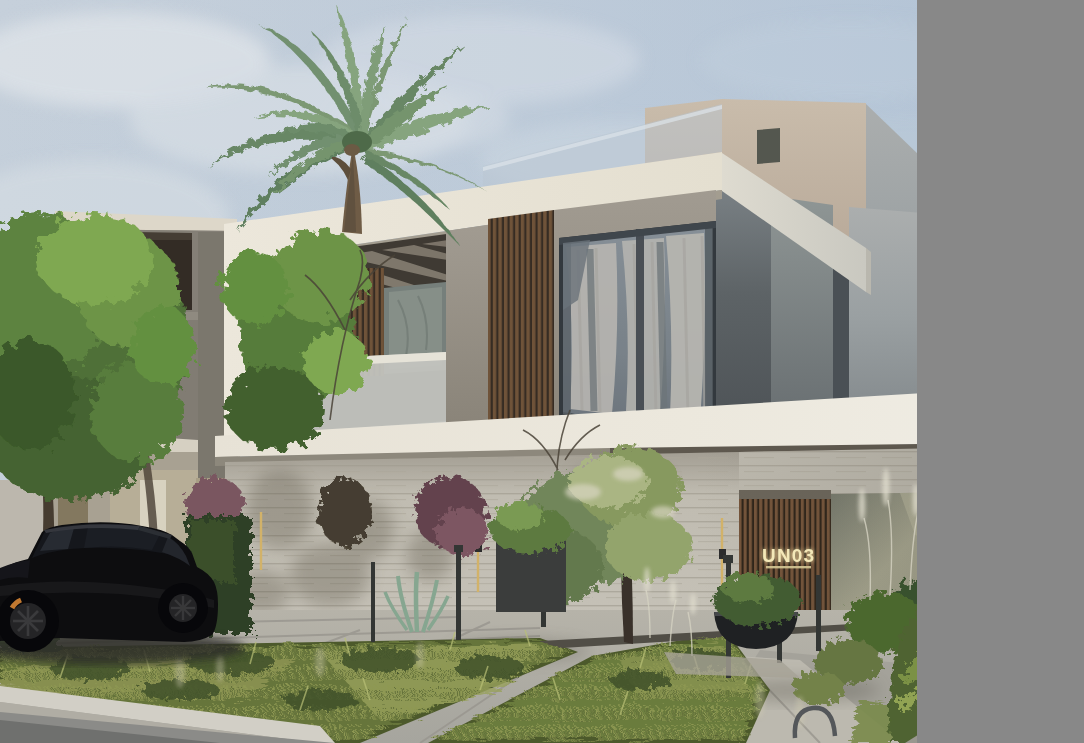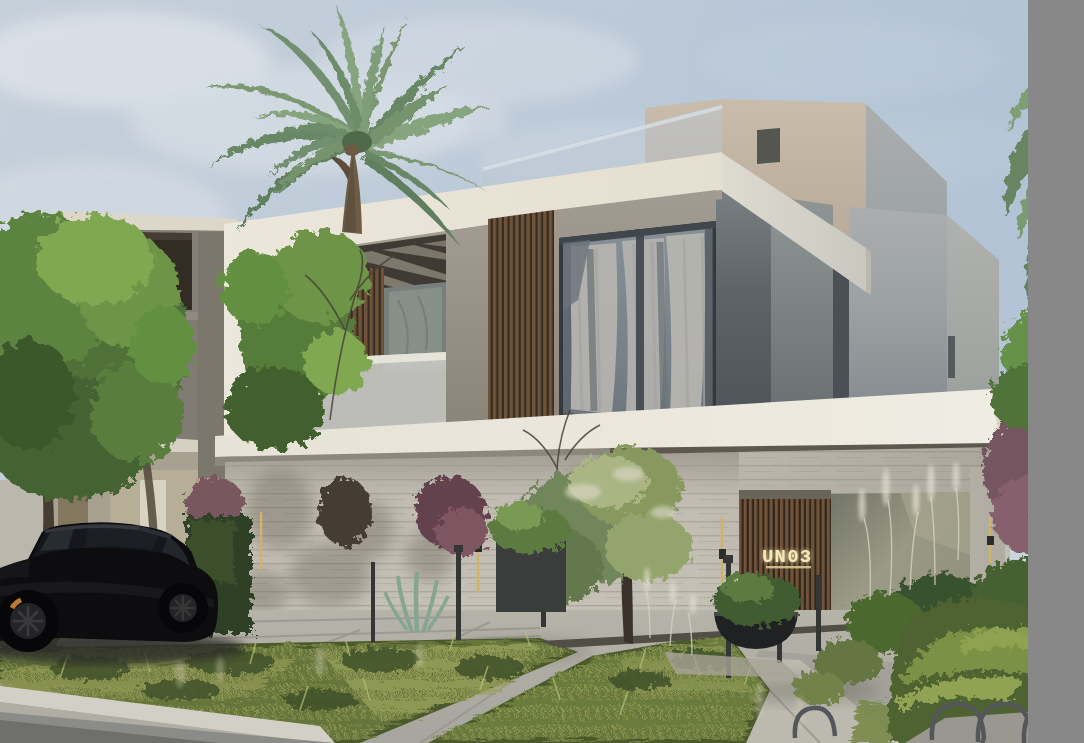--- a/index.html
+++ b/index.html
@@ -1,15 +1,15 @@
 <!DOCTYPE html>
 <html><head><meta charset="utf-8">
 <style>
 html,body{margin:0;padding:0;background:#888}
-#c{position:relative;width:1028px;height:743px;overflow:hidden;font-family:Liberation Mono, monospace}
+#c{position:relative;width:917px;height:743px;overflow:hidden;font-family:Liberation Sans, sans-serif}
 </style></head><body>
 <div id="c">
 <svg width="1084" height="743" viewBox="0 0 1084 743">
 <defs>
 <linearGradient id="skyG" x1="0" y1="0" x2="0.25" y2="1">
  <stop offset="0" stop-color="#c6d0db"></stop>
           <stop offset="0.5" stop-color="#c2ceda"></stop>
           <stop offset="1" stop-color="#ccd6de"></stop>
 </linearGradient>
 <linearGradient id="skyR" x1="0" y1="0" x2="1" y2="0">

